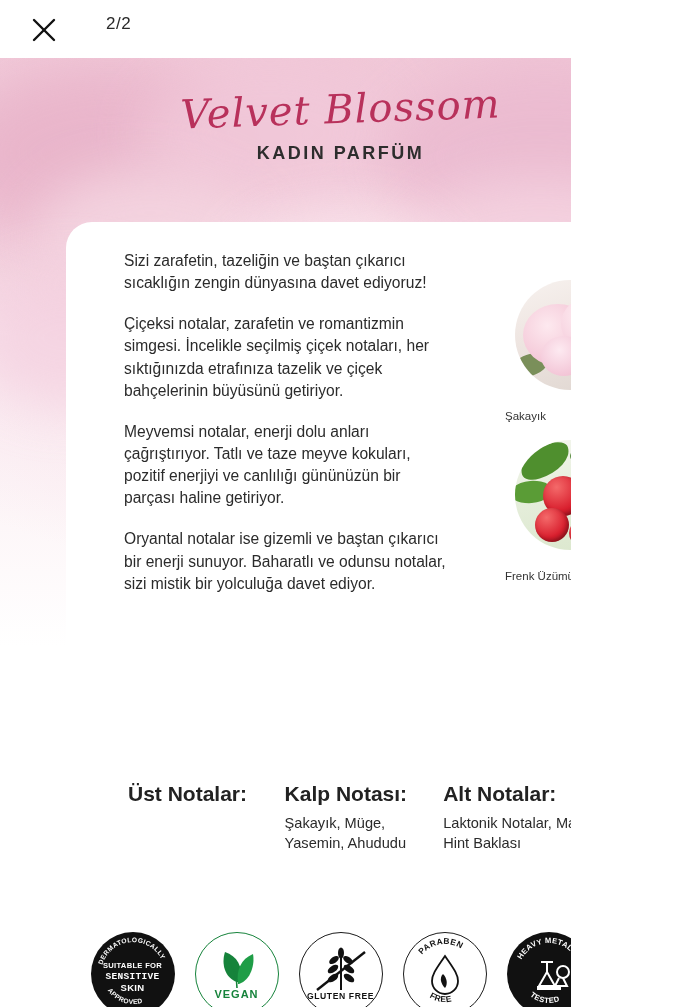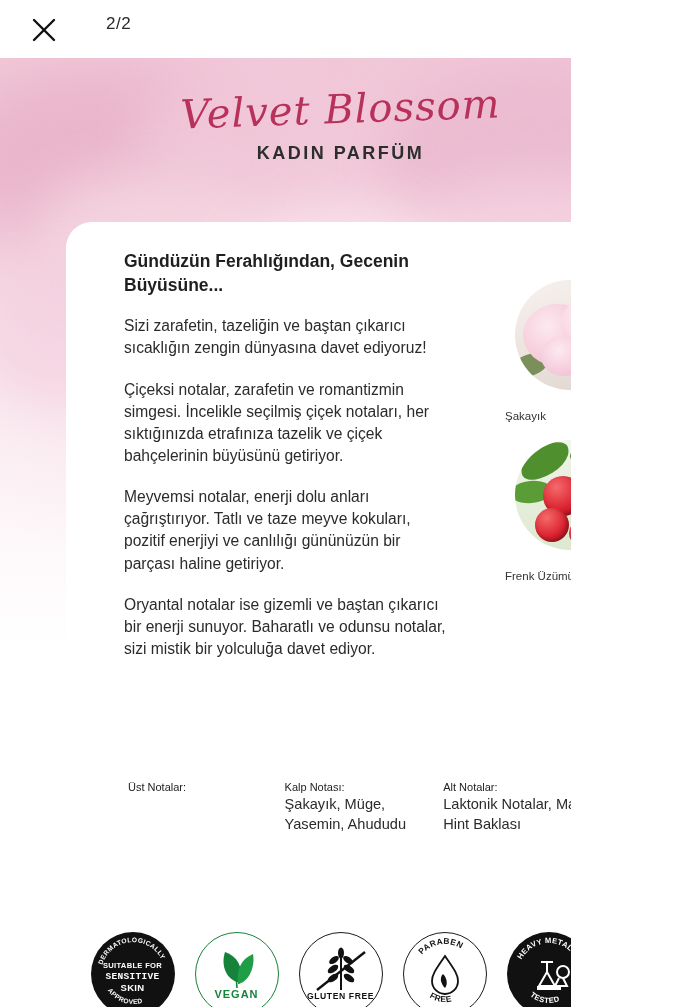--- a/index.html
+++ b/index.html
@@ -208,23 +208,24 @@
     width: 681px;
     display: flex;
     z-index: 8;
     color: #222;
   }
   .pyr-col { padding-right: 10px; }
   .pyr-col.c-top   { width: 148px; margin-left: 128px; }
   .pyr-col.c-heart { width: 150px; }
   .pyr-col.c-base  { width: 230px; }
   .pyr-title {
-    font-size: 11px;
-    font-weight: normal;
+    font-size: 21px;
+    font-weight: bold;
     line-height: 1.3;
+    margin-bottom: 6px;
   }
   .pyr-body {
     font-size: 14.6px;
     line-height: 1.38;
     color: #2b2b2b;
   }
 
   
   .badges {
     position: absolute;
@@ -295,21 +296,20 @@
     <div class="cloud c6"></div>
     <div class="cloud c7"></div>
     <div class="cloud c8"></div>
 
     <div class="brand">Velvet Blossom</div>
     <div class="subtitle">KADIN PARFÜM</div>
 
     <div class="card"></div>
 
     <div class="copy">
-      <h2>Gündüzün Ferahlığından, Gecenin Büyüsüne...</h2>
       <p>Sizi zarafetin, tazeliğin ve baştan çıkarıcı sıcaklığın zengin dünyasına davet ediyoruz!</p>
       <p>Çiçeksi notalar, zarafetin ve romantizmin simgesi. İncelikle seçilmiş çiçek notaları, her sıktığınızda etrafınıza tazelik ve çiçek bahçelerinin büyüsünü getiriyor.</p>
       <p>Meyvemsi notalar, enerji dolu anları çağrıştırıyor. Tatlı ve taze meyve kokuları, pozitif enerjiyi ve canlılığı gününüzün bir parçası haline getiriyor.</p>
       <p>Oryantal notalar ise gizemli ve baştan çıkarıcı bir enerji sunuyor. Baharatlı ve odunsu notalar, sizi mistik bir yolculuğa davet ediyor.</p>
     </div>
 
     <div class="notes">
 
       <div class="note">
         <div class="circle peony">

